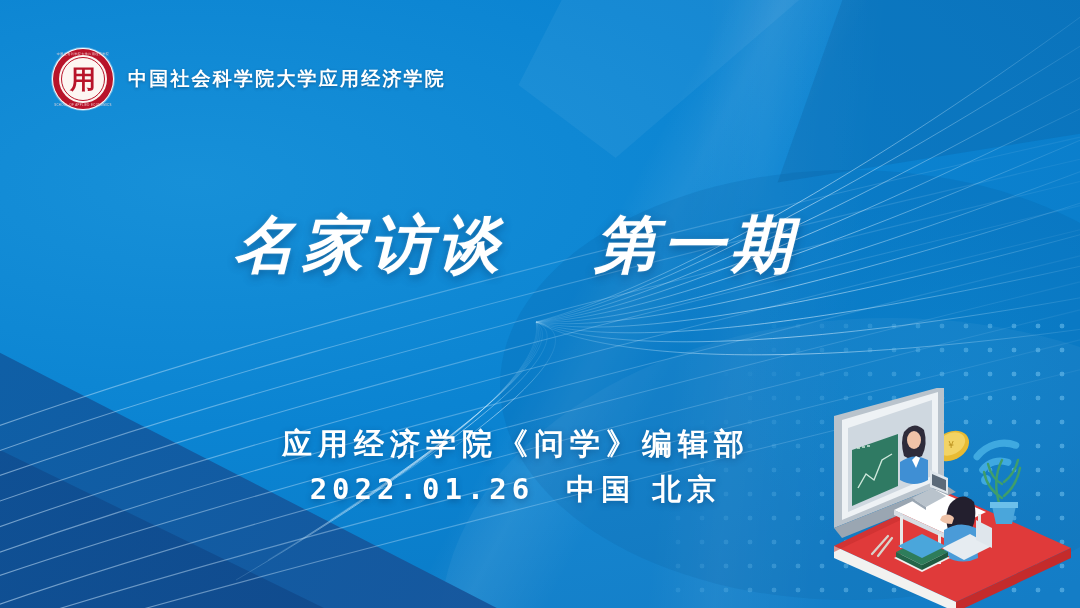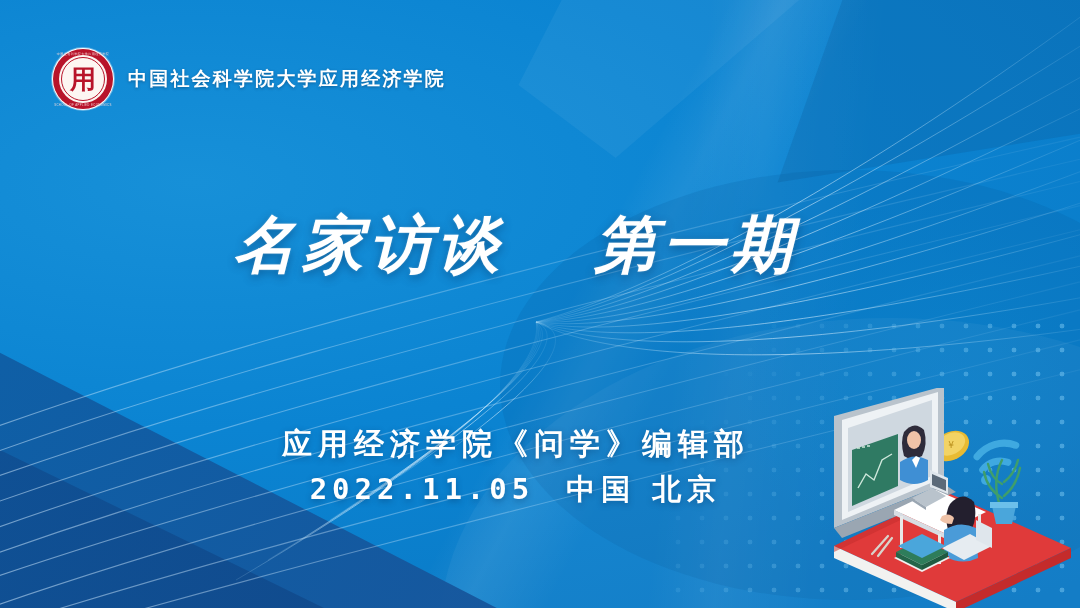--- a/index.html
+++ b/index.html
@@ -294,21 +294,21 @@
 
   <div class="main-title">
     <span>名家访谈</span>
     <span class="gap"></span>
     <span>第一期</span>
   </div>
 
   <div class="subtitle">
     <div class="subtitle-line1">应用经济学院《问学》编辑部</div>
     <div class="subtitle-line2">
-      <span>2022.11.05</span><span class="loc">中国 北京</span>
+      <span>2022.01.26</span><span class="loc">中国 北京</span>
     </div>
   </div>
 
   <svg class="illustration" viewBox="0 0 250 220">
 
     <g fill="none" stroke="#3fa9e0" stroke-width="7" stroke-linecap="round">
       <path d="M150,66 a34,34 0 0 1 40,-6" transform="rotate(-8 170 60)"></path>
       <path d="M156,80 a22,22 0 0 1 26,-4" transform="rotate(-8 170 76)"></path>
     </g>
     <circle cx="160" cy="92" r="5" fill="#3fa9e0"></circle>

